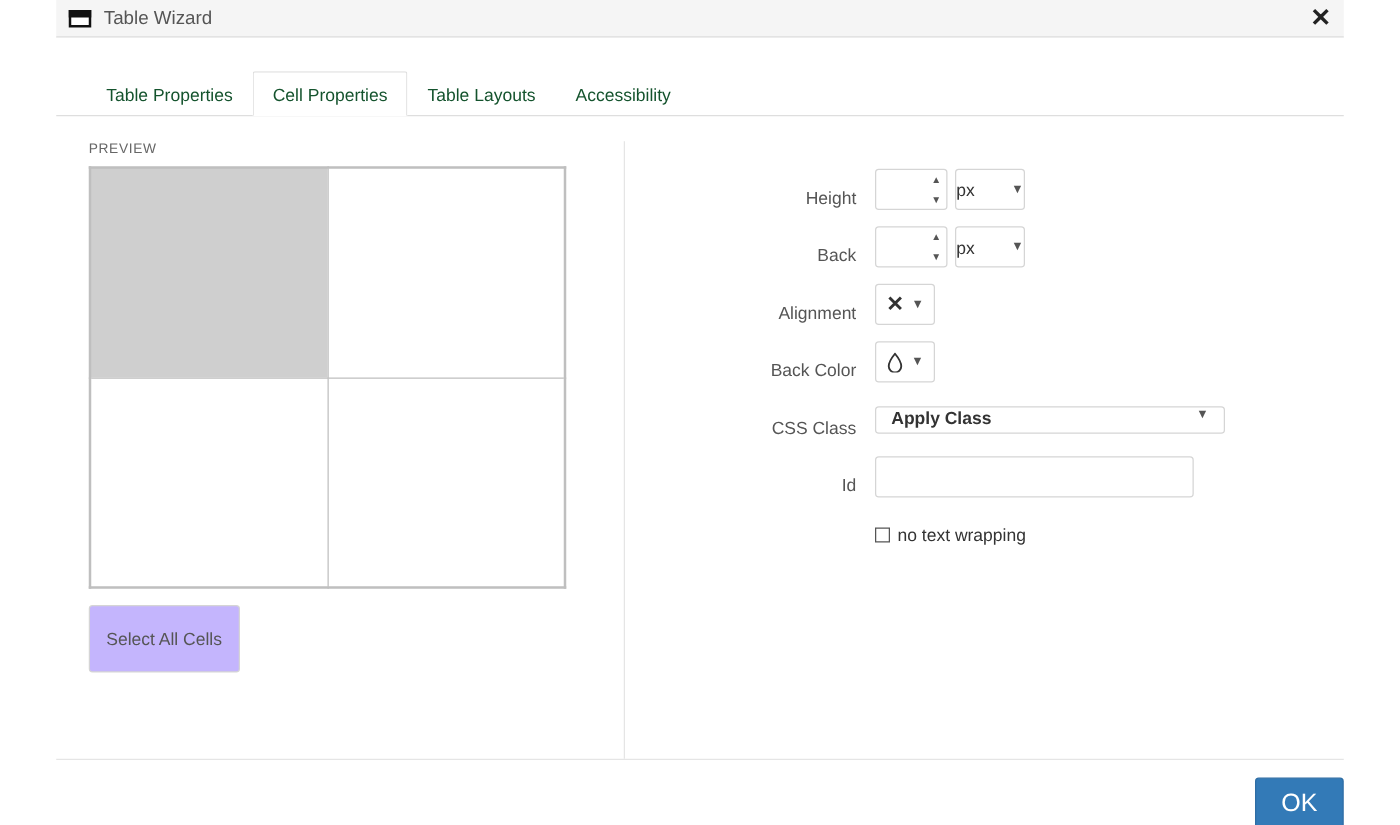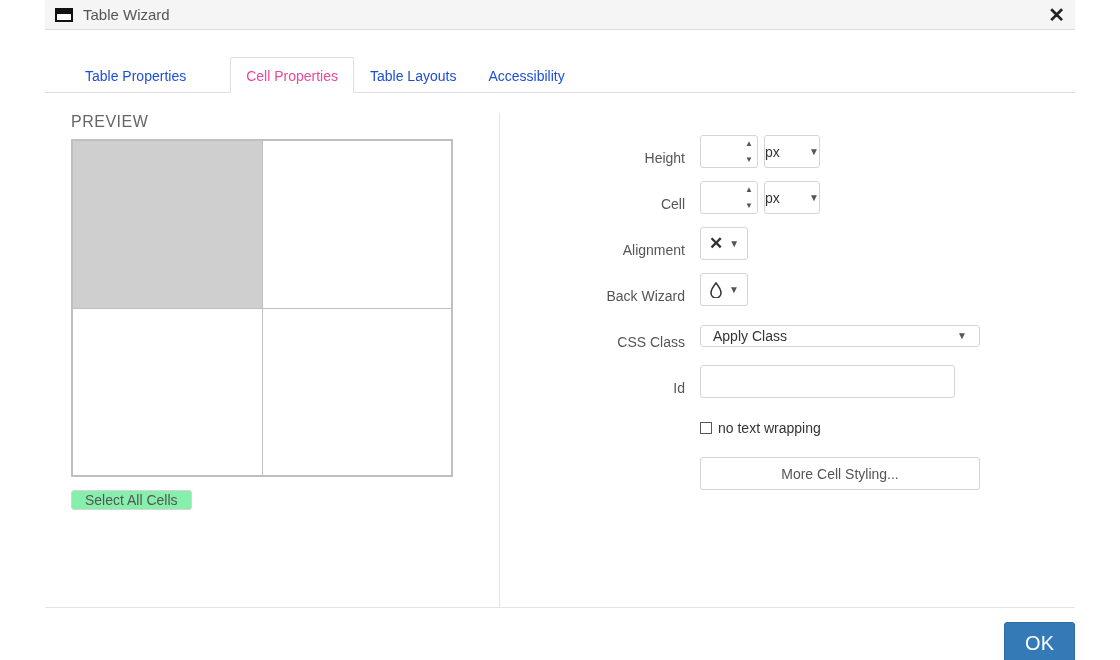--- a/index.html
+++ b/index.html
@@ -46,70 +46,69 @@
   }
   .tab-row {
     margin: 26px 45px 0 45px;
     border-bottom: 1px solid #dedede;
     display: flex;
     padding-left: 24px;
   }
   .tab {
     padding: 10px 15px 8px;
     cursor: pointer;
-    color: #1d4ed8;
+    color: #14532d;
     border: 1px solid transparent;
     border-bottom: none;
     position: relative;
     top: 1px;
   }
   .tab.active {
-    color: #ec4899;
+    color: #14532d;
     background: #fff;
     border-color: #dedede;
     border-bottom: 1px solid #fff;
     border-radius: 2px 2px 0 0;
-    margin-left: 28px;
   }
   .content {
     display: flex;
     margin: 20px 45px 0 45px;
     min-height: 495px;
     border-bottom: 1px solid #e5e5e5;
   }
   .left-pane {
     border-right: 1px solid #e5e5e5;
     padding-right: 40px;
     padding-bottom: 20px;
     width: 455px;
   }
   .preview-label {
-    font-size: 16px;
+    font-size: 11px;
     color: #666;
     letter-spacing: 0.5px;
     margin-left: 26px;
   }
   .preview-grid {
     margin: 8px 0 0 26px;
     border-collapse: collapse;
     border: 2px solid #bfbfbf;
   }
   .preview-grid td {
     width: 190px; height: 168px;
     border: 1px solid #bfbfbf;
     padding: 0;
   }
   .preview-grid td.selected { background: #cfcfcf; }
   .select-all {
     display: inline-block;
     margin: 13px 0 0 26px;
     border: 1px solid #d5d5d5;
-    background: #86efac;
-    border-radius: 3px;
-    padding: 1px 13px;
+    background: #c4b5fd;
+    border-radius: 3px;
+    padding: 18px 13px;
     cursor: pointer;
     font-size: 14px;
     color: #555;
   }
   .right-pane {
     flex: 1;
     padding: 22px 15px 0 25px;
   }
   .form-row {
     display: flex;
@@ -162,23 +161,24 @@
     justify-content: center;
     gap: 6px;
     cursor: pointer;
     padding: 0 8px;
     color: #333;
   }
   .select-wide {
     width: 280px; height: 22px;
     border: 1px solid #d5d5d5;
     border-radius: 3px;
-    display: flex; align-items: center;
+    display: flex; align-items: flex-start;
     padding: 0 12px;
     cursor: pointer;
+    font-weight: bold;
   }
   .select-wide .val { flex:1; }
   .input-wide {
     width: 255px; height: 33px;
     border: 1px solid #d5d5d5;
     border-radius: 3px;
     padding: 0 8px;
     font-size: 14px;
   }
   .input-img-wrap { display:flex; }
@@ -283,21 +283,21 @@
             </div>
           </div>
           <div class="unit-box">
             <span>px</span>
             <span class="caret">▼</span>
           </div>
         </div>
       </div>
 
       <div class="form-row">
-        <div class="lbl">Cell</div>
+        <div class="lbl">Back</div>
         <div class="ctrl">
           <div class="spinbox">
             <input type="text" value="" style="">
             <div class="arrows">
               <span>▲</span>
               <span>▼</span>
             </div>
           </div>
           <div class="unit-box">
             <span>px</span>
@@ -310,21 +310,21 @@
         <div class="lbl">Alignment</div>
         <div class="ctrl">
           <div class="small-btn">
             <span style="font-size:17px; font-weight:bold;">✕</span>
             <span class="caret">▼</span>
           </div>
         </div>
       </div>
 
       <div class="form-row">
-        <div class="lbl">Back Wizard</div>
+        <div class="lbl">Back Color</div>
         <div class="ctrl">
           <div class="small-btn">
             <svg width="14" height="16" viewBox="0 0 14 16">
               <path d="M7 1 C7 1 2 7 2 11 a5 5 0 0 0 10 0 C12 7 7 1 7 1 Z" fill="none" stroke="#333" stroke-width="1.5"></path>
             </svg>
             <span class="caret">▼</span>
           </div>
         </div>
       </div>
 
@@ -347,26 +347,20 @@
       </div>
 
       <div class="form-row">
         <div class="lbl"></div>
         <div class="ctrl chkrow">
           <span class="chk"></span>
           <span>no text wrapping</span>
         </div>
       </div>
 
-      <div class="form-row">
-        <div class="lbl"></div>
-        <div class="ctrl">
-          <div class="wide-btn">More Cell Styling...</div>
-        </div>
-      </div>
 
     </div>
 
   </div>
 
   <div class="footer">
     <button class="btn primary">OK</button>
   </div>
 
 </div>

